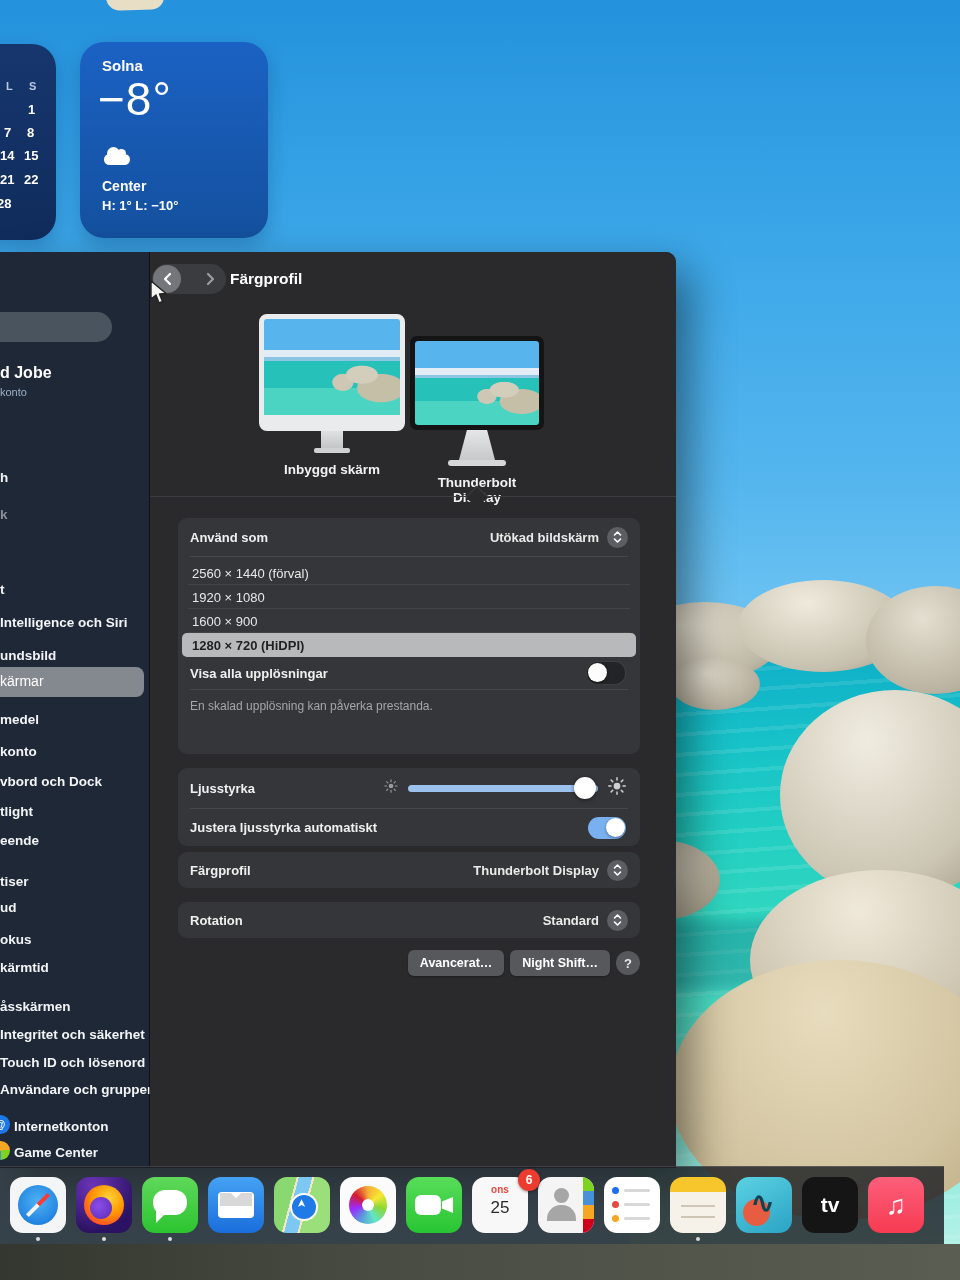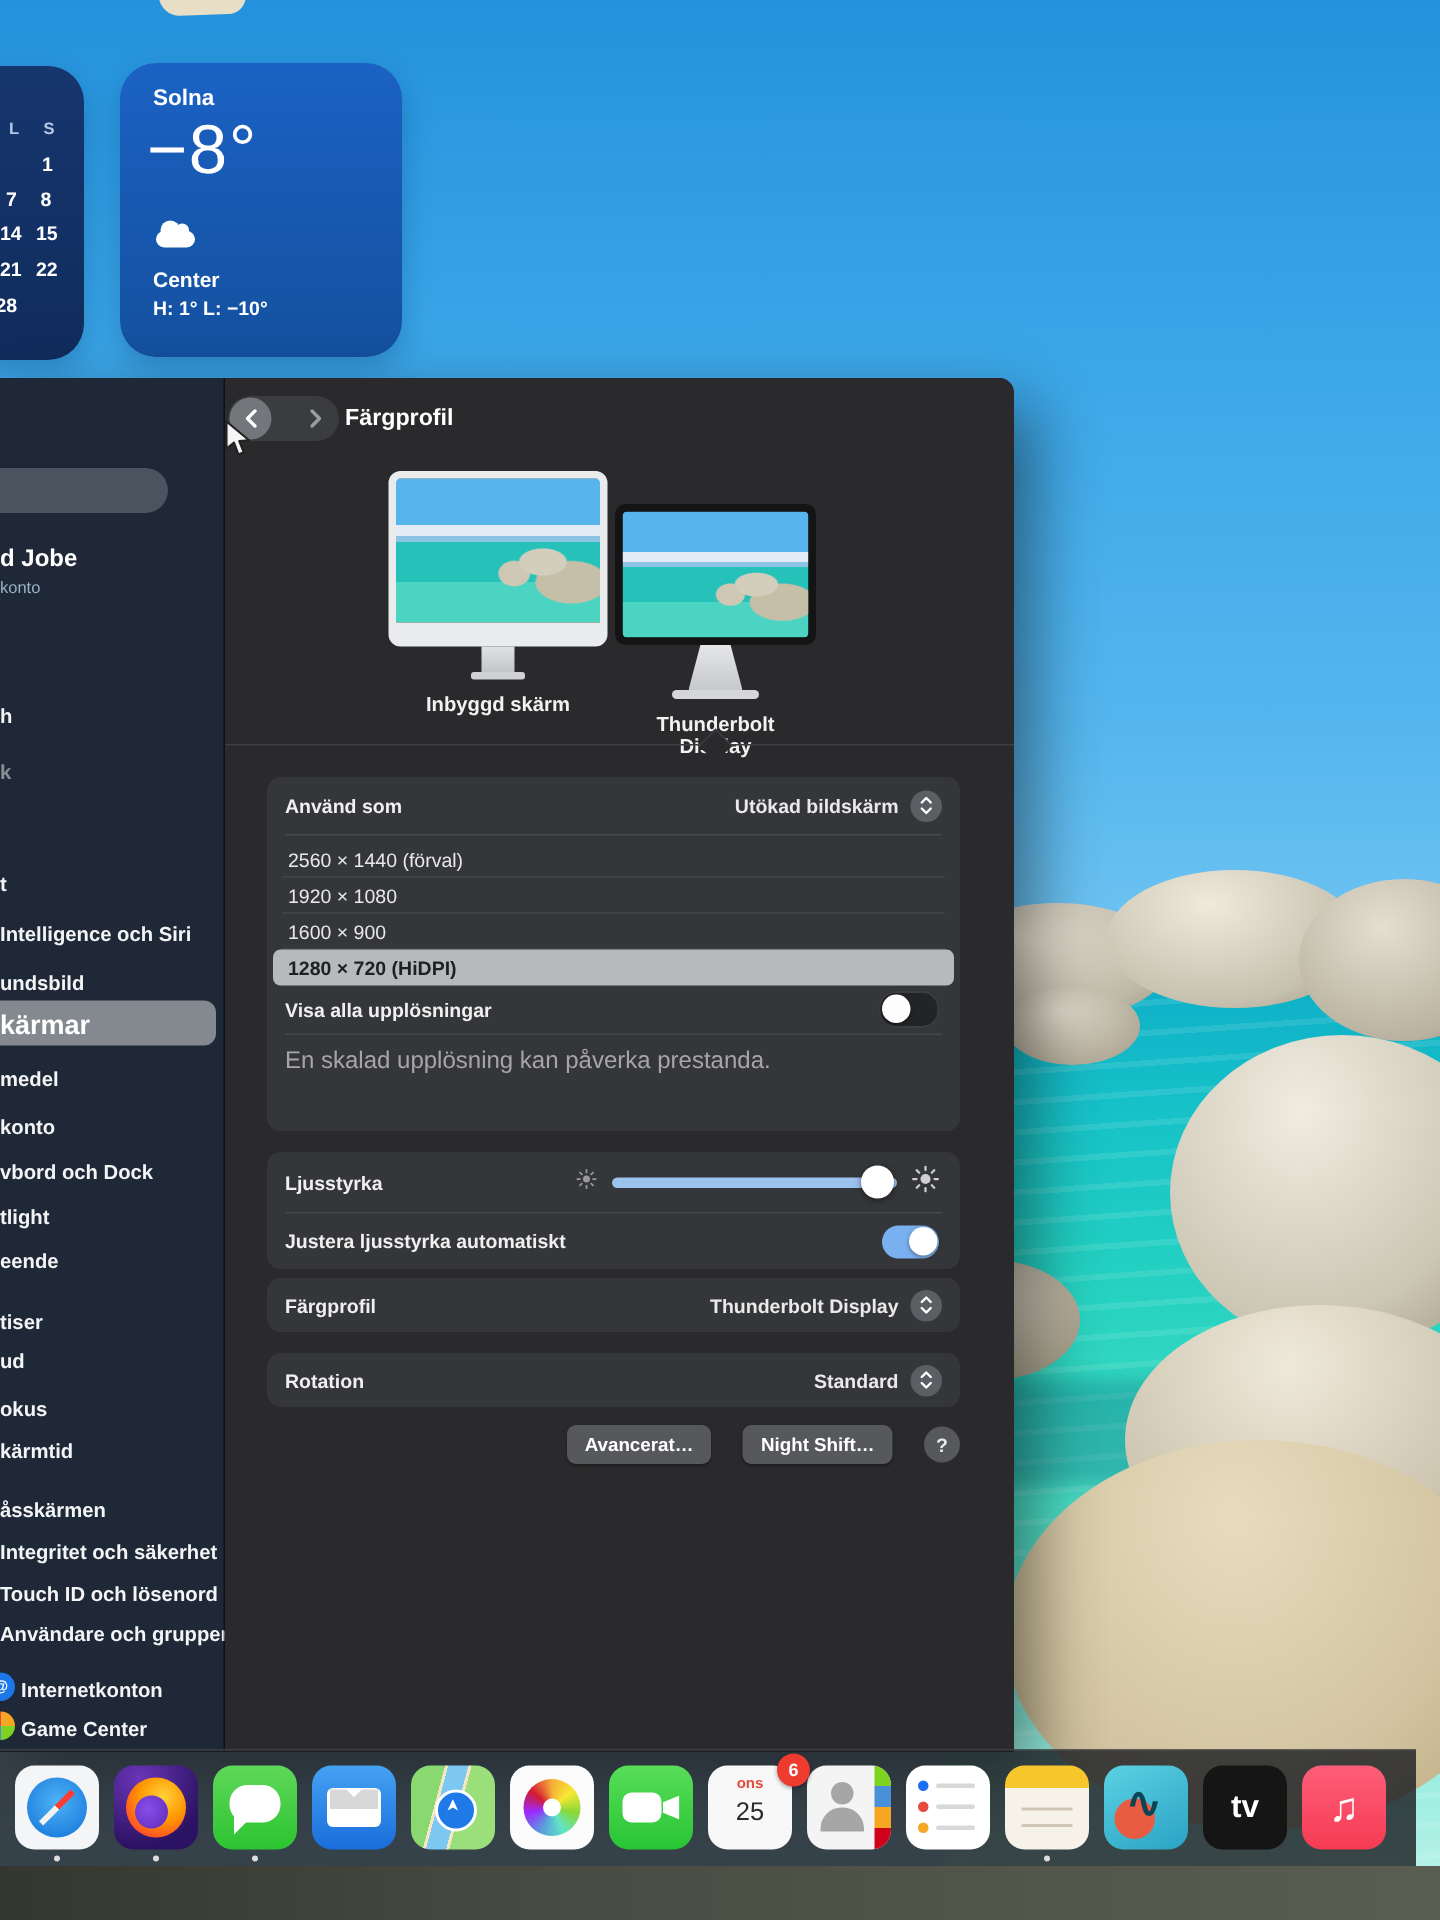--- a/index.html
+++ b/index.html
@@ -45,21 +45,21 @@
   
   .win{position:absolute;left:0;top:252px;width:676px;height:916px;border-radius:0 10px 0 0;overflow:hidden;
      box-shadow:14px 18px 44px rgba(0,0,0,.45);background:#2a2a2c}
   .sidebar{position:absolute;left:0;top:0;width:150px;height:916px;background:#1e2836;color:#fff}
   .sidebar:after{content:"";position:absolute;right:0;top:0;width:1px;height:100%;background:rgba(0,0,0,.55)}
   .search-pill{position:absolute;left:-34px;top:60px;width:146px;height:30px;border-radius:16px;background:#49545f}
   .sb-user{position:absolute;left:0;top:112px;font-size:16px;font-weight:bold;color:#fff}
   .sb-sub{position:absolute;left:0;top:134px;font-size:11px;color:#9db0c6}
   .sb-item{position:absolute;left:0;font-size:13.5px;font-weight:bold;color:#f2f4f6;white-space:nowrap;line-height:18px}
   .sb-sel{position:absolute;left:-8px;top:415px;width:152px;height:30px;background:#84888f;border-radius:0 8px 8px 0}
-  .sb-sel span{position:absolute;left:8px;top:6px;font-size:18px;font-weight:bold;color:#fff}
+  .sb-sel span{position:absolute;left:8px;top:6px;font-size:14px;font-weight:normal;color:#fff}
   .sb-dim{opacity:.5}
   .sb-ic{position:absolute;left:-9px;width:19px;height:19px;border-radius:50%;font-size:10px;color:#fff;
      display:flex;align-items:center;justify-content:center}
   .ic-at{background:#1c77e8;font-weight:bold}
   .ic-gc{background:conic-gradient(#f5a623 0 25%,#7ed321 25% 50%,#4a90d9 50% 75%,#e8493f 75%);}
   .main{position:absolute;left:150px;top:0;width:526px;height:916px;background:#2a2a2c;color:#ececec}
   
   .nav-cap{position:absolute;left:2px;top:12px;width:74px;height:30px;border-radius:16px;background:#3a3c3f}
   .nav-back{position:absolute;left:1px;top:1px;width:28px;height:28px;border-radius:50%;background:#73767b;
      display:flex;align-items:center;justify-content:center}
@@ -89,21 +89,21 @@
   .grp{position:absolute;left:28px;width:462px;background:#343639;border-radius:9px}
   .row-label{font-size:13px;font-weight:bold;color:#f0f0f0}
   .row-value{font-size:13px;font-weight:bold;color:#eaeaea}
   .stepper{width:21px;height:21px;border-radius:50%;background:#5b5e63;display:flex;align-items:center;justify-content:center;flex:0 0 auto}
   .flexrow{display:flex;align-items:center;padding:0 12px}
   .hairline{height:1px;background:rgba(255,255,255,.09);margin:0 12px}
   .res-row{height:24px;display:flex;align-items:center;padding:0 14px;font-size:13px;color:#e8e8e8;position:relative}
   .res-row:not(:last-child):after{content:"";position:absolute;left:10px;right:10px;bottom:0;height:1px;background:rgba(255,255,255,.07)}
   .res-sel{background:#b7b9bb;border-radius:5px;margin:0 4px;padding:0 10px;color:#1f2022;font-weight:bold}
   .res-sel:after{display:none}
-  .footnote{font-size:16px;color:#a6a6a6;padding:9px 12px}
+  .footnote{font-size:12px;color:#a6a6a6;padding:9px 12px}
   .toggle{width:38px;height:22px;border-radius:11px;position:relative;flex:0 0 auto}
   .t-off{background:#232427;border:1px solid rgba(255,255,255,.12)}
   .t-off .knob{position:absolute;left:1px;top:1px;width:19px;height:19px;border-radius:50%;background:#fdfdfd}
   .t-on{background:#79b0ef}
   .t-on .knob{position:absolute;right:1px;top:1px;width:19px;height:19px;border-radius:50%;background:#fff}
   .slider{position:relative;height:7px;border-radius:4px;background:#9cc2ee}
   .knob{box-shadow:0 1px 3px rgba(0,0,0,.4)}
   .s-knob{position:absolute;top:-8px;left:calc(93% - 11px);width:22px;height:22px;border-radius:50%;background:#fff;
      box-shadow:0 1px 4px rgba(0,0,0,.5)}
   .btn{height:26px;border-radius:6px;background:#56585c;color:#fff;font-size:12.5px;font-weight:bold;
@@ -383,21 +383,21 @@
         <span class="row-value" style="margin-right:8px">Standard</span>
         <span class="stepper">
           <svg width="11" height="14" viewBox="0 0 11 14">
               <polyline points="2.5,5 5.5,2 8.5,5" fill="none" stroke="#fff" stroke-width="1.6" stroke-linecap="round" stroke-linejoin="round"></polyline>
               <polyline points="2.5,9 5.5,12 8.5,9" fill="none" stroke="#fff" stroke-width="1.6" stroke-linecap="round" stroke-linejoin="round"></polyline>
             </svg>
         </span>
       </div>
     </div>
 
-    <div class="abs" style="left:28px;top:698px;width:462px;display:flex;justify-content:flex-end;align-items:center;gap:21px">
+    <div class="abs" style="left:28px;top:698px;width:462px;display:flex;justify-content:flex-end;align-items:center;gap:6px">
       <span class="btn">Avancerat…</span>
       <span class="btn">Night Shift…</span>
       <span class="help">?</span>
     </div>
   </div>
 </div>
 
 <div class="dock">
   <div class="di di-safari" style="left:10px"></div>
   <div class="run" style="left:36px"></div>

